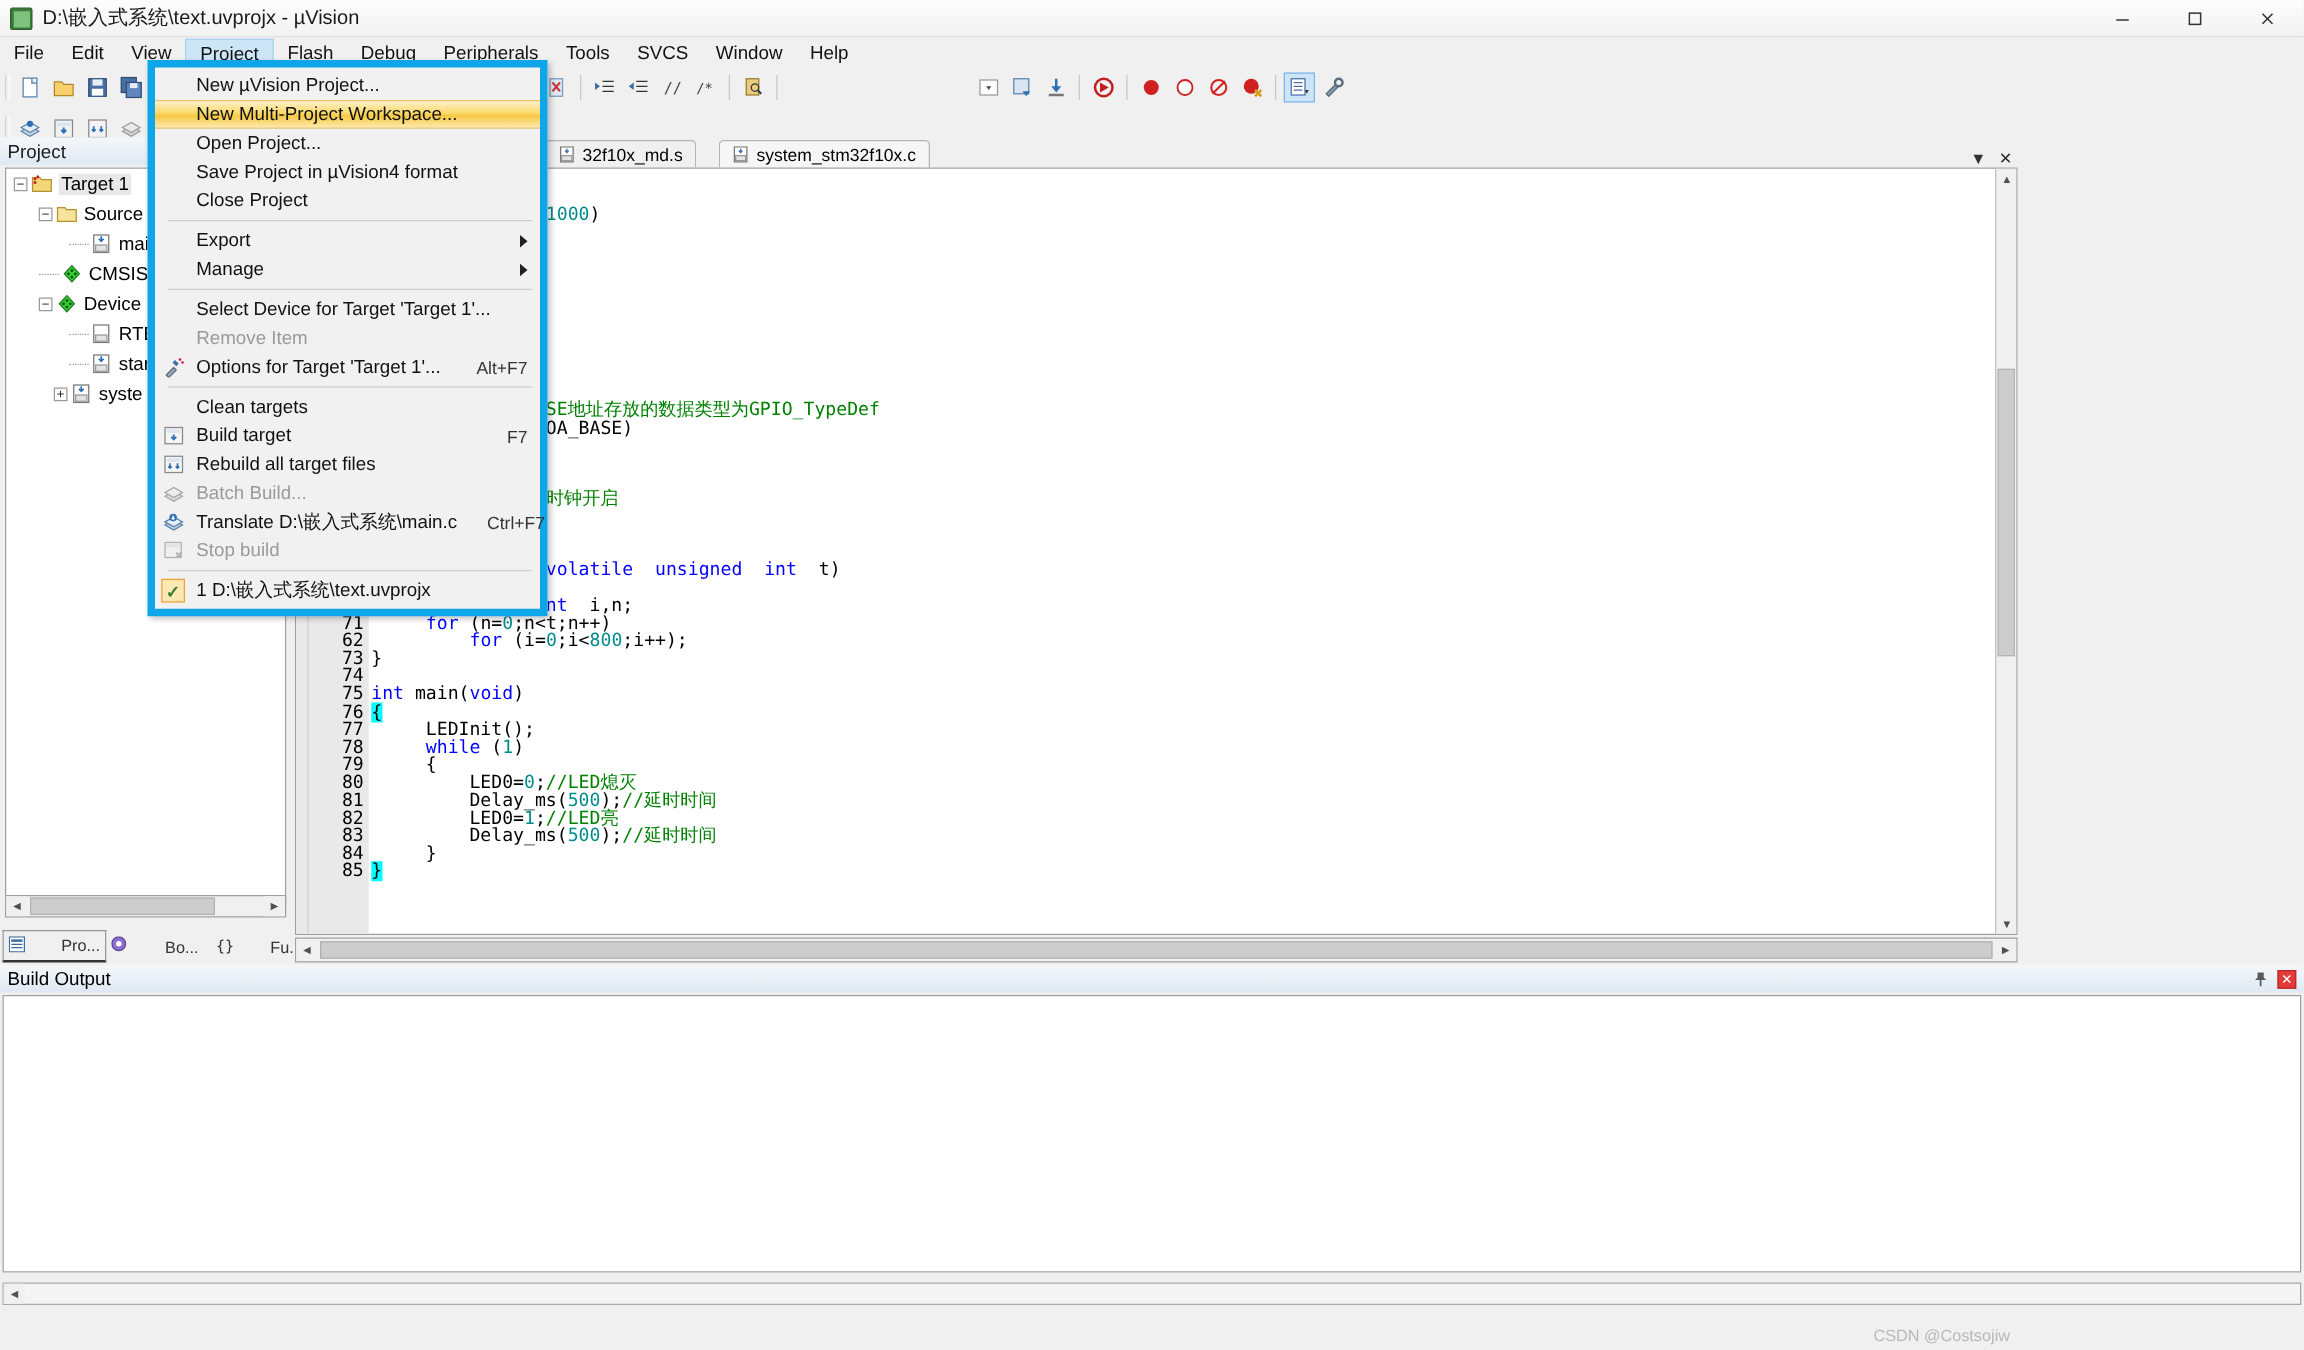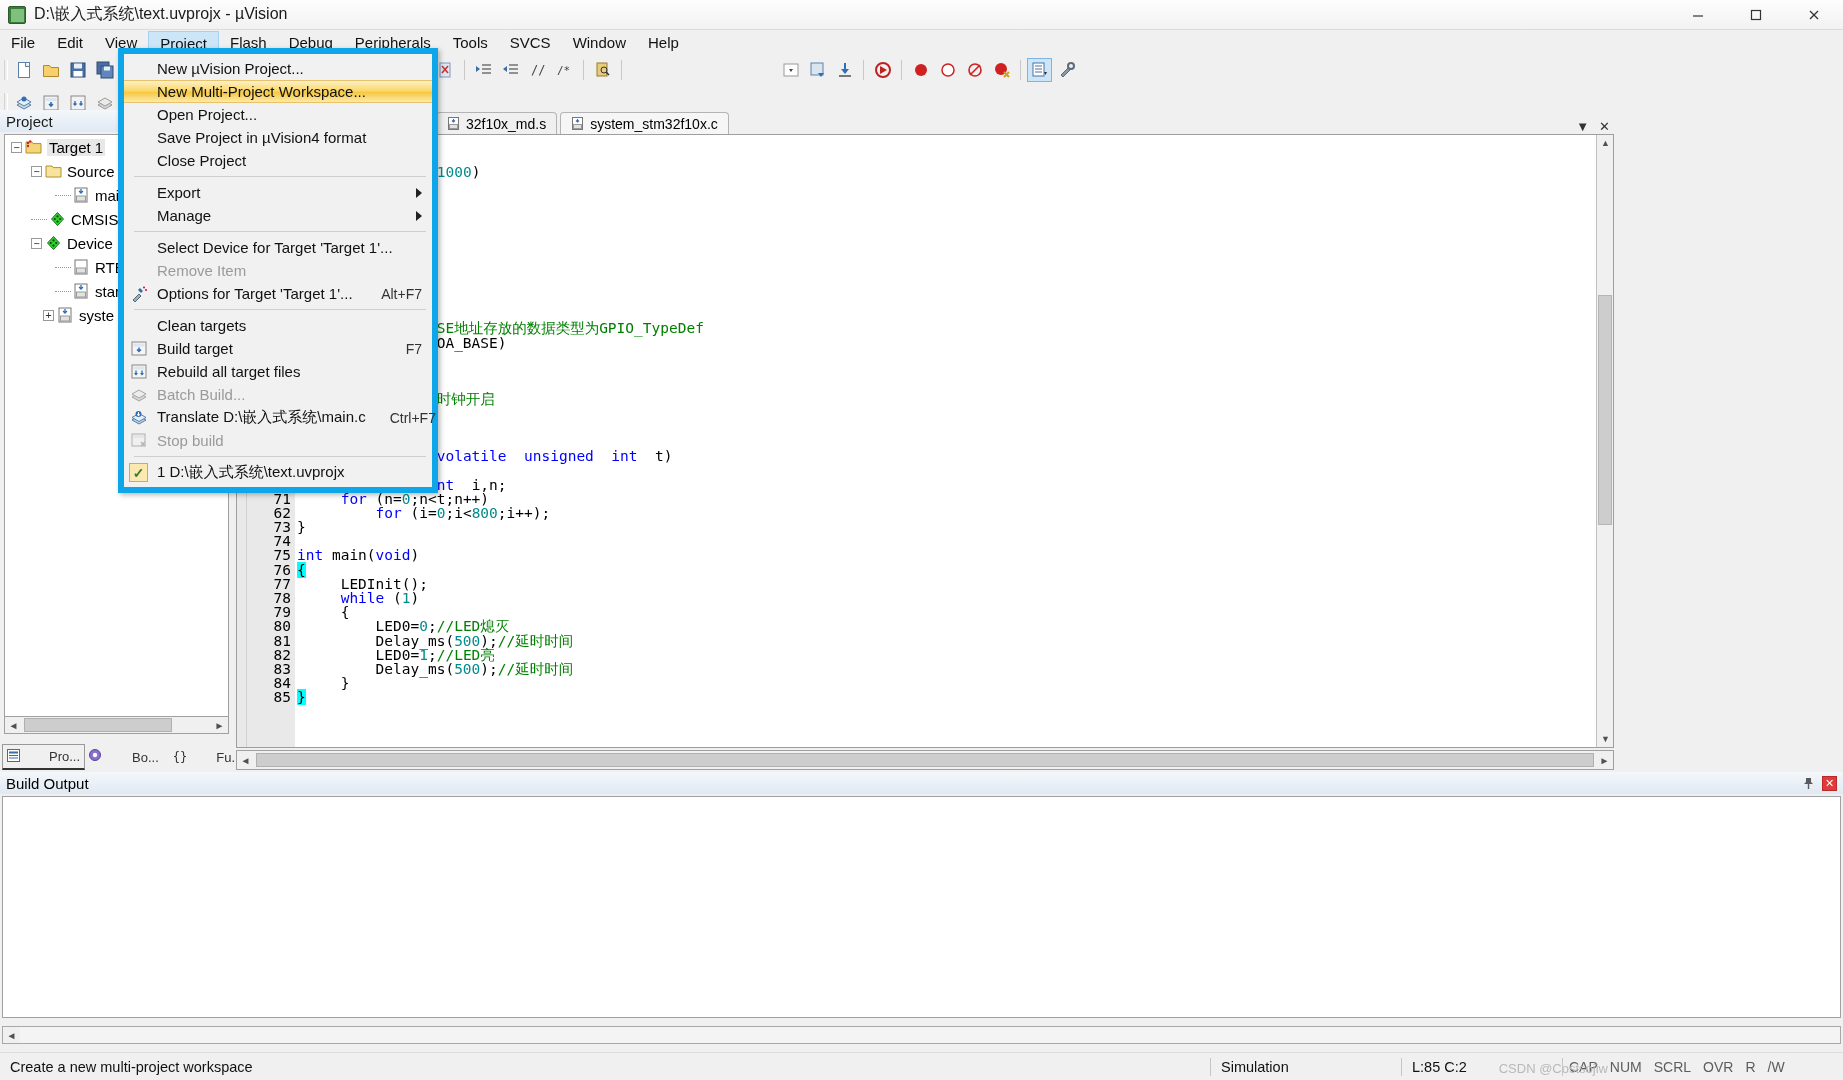--- a/index.html
+++ b/index.html
@@ -124,21 +124,21 @@
     background: #f0f0f0;
   }
   .doc-tabbar {
     height: 24px; display: flex; align-items: flex-end; position: relative;
     background: #f0f0f0;
   }
   .doc-tab {
     height: 22px; display: flex; align-items: center; padding: 0 10px;
     font-size: 14px; background: #f0f0f0;
     border: 1px solid #b4b4b4; border-bottom: none;
-    border-radius: 4px 4px 0 0; margin-right: 3px; white-space: nowrap;
+    border-radius: 4px 4px 0 0; margin-right: 18px; white-space: nowrap;
   }
   .doc-tab .ticon { width: 14px; height: 14px; margin-right: 5px; flex: none; }
   .tabbar-right { margin-left: auto; display: flex; align-items: center; padding-right: 4px; }
   .tabbar-right span { margin-left: 10px; font-size: 13px; color: #333; cursor: default; }
 
   .code-wrap {
     position: absolute; left: 0; top: 24px; right: 0; bottom: 22px;
     background: #fff; border: 1px solid #9e9e9e; display: flex; overflow: hidden;
   }
   .gutter {
@@ -774,34 +774,20 @@
         </span>
         <span class="close-sq">✕</span>
       </span>
     </div>
     <div class="build-body"></div>
     <div class="build-hscroll">
       <div class="scr-btn">◄</div>
     </div>
   </div>
 
-  <div class="statusbar">
-    <div class="st-cell" style="min-width:1210px">Create a new multi-project workspace</div>
-    <div class="st-div"></div>
-    <div class="st-cell" style="min-width:190px">Simulation</div>
-    <div class="st-div"></div>
-    <div class="st-cell" style="min-width:160px">L:85 C:2</div>
-    <div class="st-div"></div>
-    <div class="st-flag">CAP</div>
-    <div class="st-flag">NUM</div>
-    <div class="st-flag">SCRL</div>
-    <div class="st-flag">OVR</div>
-    <div class="st-flag">R</div>
-    <div class="st-flag">/W</div>
-  </div>
 
   <div class="watermark">CSDN @Costsojiw</div>
 
   <div class="menu-popup" id="project-menu">
       <div class="menu-item">
         <span>New µVision Project...</span>
       </div>
       <div class="menu-item highlight">
         <span>New Multi-Project Workspace...</span>
       </div>

